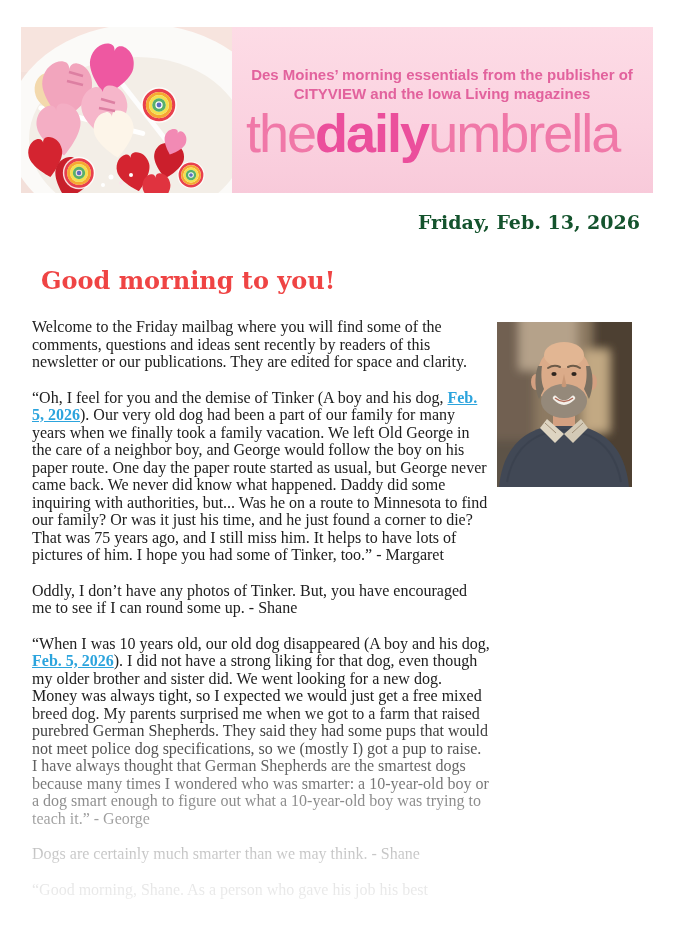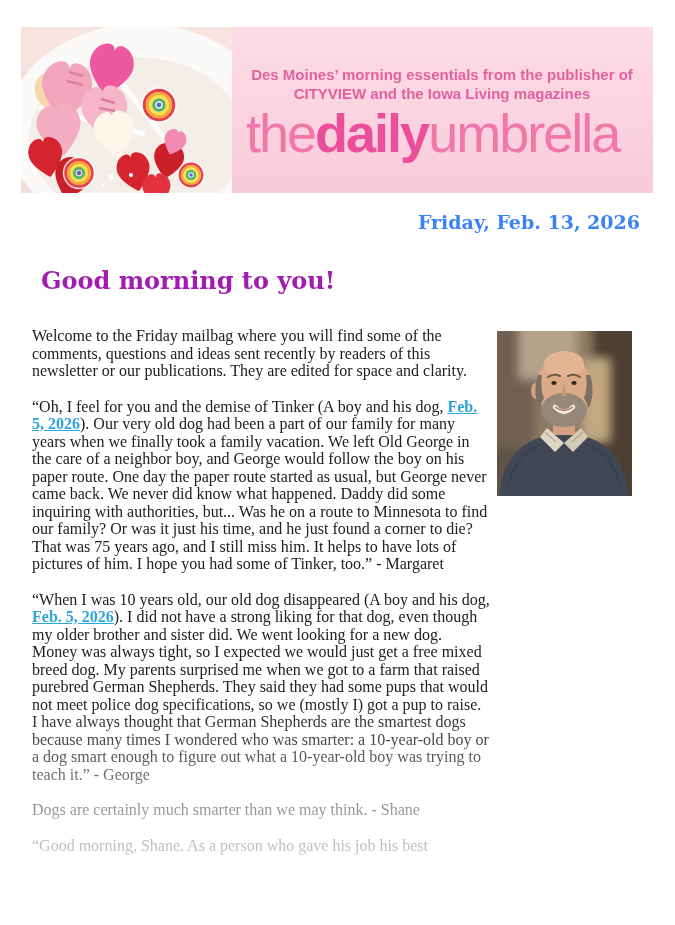--- a/index.html
+++ b/index.html
@@ -14,26 +14,26 @@
                 justify-content:center;padding:6px 4px 0 14px;}
   .tagline{width:392px;text-align:center;font-family:"Liberation Sans",sans-serif;
            font-weight:bold;font-size:15px;line-height:18.5px;color:#e2629d;}
   .logo{margin-top:3px;font-family:"Liberation Sans",sans-serif;font-size:54px;
         line-height:1;letter-spacing:-2px;white-space:nowrap;}
   .logo-light{color:#f078a8;font-weight:normal;}
   .logo-bold{color:#eb4f9c;font-weight:bold;}
 
   
   .dateline{position:absolute;top:211px;right:35px;font-family:"DejaVu Serif",serif;
-            font-weight:bold;font-size:19px;color:#3b82f6;}
+            font-weight:bold;font-size:19px;color:#14532d;}
   .headline{position:absolute;top:266px;left:41px;margin:0;font-family:"DejaVu Serif",serif;
             font-weight:bold;font-size:24px;color:#9d3a38;}
 
   
-  .content{position:absolute;top:327px;left:32px;width:612px;display:flex;}
+  .content{position:absolute;top:318px;left:32px;width:612px;display:flex;}
   .text-col{width:458px;flex:none;font-size:16px;line-height:17.5px;color:#202020;}
   .text-col p{margin:0 0 18px 0;}
   .text-col p.italic{}
   a.link{color:#2ca4dd;font-weight:bold;text-decoration:underline;cursor:pointer;}
   .photo-col{margin-left:7px;flex:none;}
   .portrait{width:135px;height:165px;margin-top:4px;overflow:hidden;}
 
   
   .fade{position:absolute;left:0;top:700px;width:100%;height:225px;pointer-events:none;
         background:linear-gradient(to bottom,
@@ -91,26 +91,27 @@
       </svg>
     </div>
     <div class="banner-right">
       <div class="tagline">Des Moines’ morning essentials from the publisher of CITYVIEW and the Iowa Living magazines</div>
       <div class="logo"><span class="logo-light">the</span><span class="logo-bold">daily</span><span class="logo-light">umbrella</span></div>
     </div>
   </div>
 
   <div class="dateline">Friday, Feb. 13, 2026</div>
 
-  <h1 class="headline" style="color: #a21caf; text-align: right;">Good morning to you!</h1>
+  <h1 class="headline" style="color: #ef4444; text-align: right;">Good morning to you!</h1>
 
   <div class="content">
     <div class="text-col">
         <p class="para normal"><span>Welcome to the Friday mailbag where you will find some of the comments, questions and ideas sent recently by readers of this newsletter or our publications. They are edited for space and clarity.</span></p>
         <p class="para italic"><span>“Oh, I feel for you and the demise of Tinker (A boy and his dog, </span><a class="link" href="#" style="color: rgb(44, 164, 221);">Feb. 5, 2026</a><span>). Our very old dog had been a part of our family for many years when we finally took a family vacation. We left Old George in the care of a neighbor boy, and George would follow the boy on his paper route. One day the paper route started as usual, but George never came back. We never did know what happened. Daddy did some inquiring with authorities, but... Was he on a route to Minnesota to find our family? Or was it just his time, and he just found a corner to die? That was 75 years ago, and I still miss him. It helps to have lots of pictures of him. I hope you had some of Tinker, too.” - Margaret</span></p>
+        <p class="para normal"><span>Oddly, I don’t have any photos of Tinker. But, you have encouraged me to see if I can round some up. - Shane</span></p>
         <p class="para italic"><span>“When I was 10 years old, our old dog disappeared (A boy and his dog, </span><a class="link" href="#" style="color: rgb(44, 164, 221);">Feb. 5, 2026</a><span>). I did not have a strong liking for that dog, even though my older brother and sister did. We went looking for a new dog. Money was always tight, so I expected we would just get a free mixed breed dog. My parents surprised me when we got to a farm that raised purebred German Shepherds. They said they had some pups that would not meet police dog specifications, so we (mostly I) got a pup to raise. I have always thought that German Shepherds are the smartest dogs because many times I wondered who was smarter: a 10-year-old boy or a dog smart enough to figure out what a 10-year-old boy was trying to teach it.” - George</span></p>
         <p class="para normal"><span>Dogs are certainly much smarter than we may think. - Shane</span></p>
         <p class="para italic"><span>“Good morning, Shane. As a person who gave his job his best</span></p>
       </div>
     <div class="photo-col">
       <div class="portrait">
         <svg width="135" height="165" viewBox="0 0 135 165">
           <defs>
               <filter id="bgblur" x="-20%" y="-20%" width="140%" height="140%">
                 <feGaussianBlur stdDeviation="5"></feGaussianBlur>

